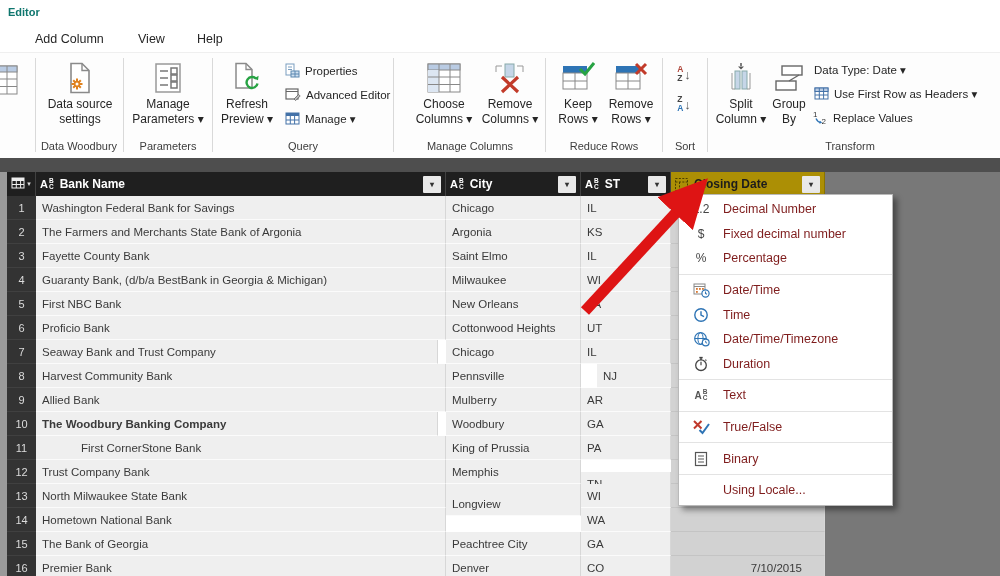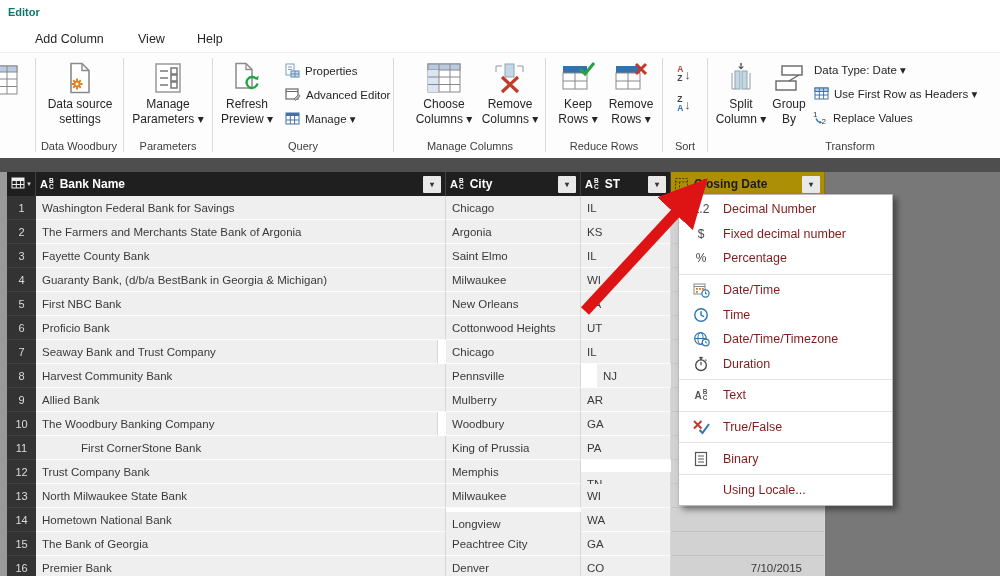--- a/index.html
+++ b/index.html
@@ -390,42 +390,42 @@
       <div class="cell" style="left: 36px; top: 364px; width: 410px; height: 24px;">Harvest Community Bank</div>
       <div class="cell" style="left: 446px; top: 364px; width: 135px; height: 24px;">Pennsville</div>
       <div class="cell" style="left: 581px; top: 364px; width: 90px; height: 24px; margin-left: 16px;">NJ</div>
       <div class="cell datecell" style="left: 671px; top: 364px; width: 154px; height: 24px;"></div>
       <div class="rn" style="left: 7px; top: 388px; width: 29px; height: 24px;">9</div>
       <div class="cell" style="left: 36px; top: 388px; width: 410px; height: 24px;">Allied Bank</div>
       <div class="cell" style="left: 446px; top: 388px; width: 135px; height: 24px;">Mulberry</div>
       <div class="cell" style="left: 581px; top: 388px; width: 90px; height: 24px;">AR</div>
       <div class="cell datecell" style="left: 671px; top: 388px; width: 154px; height: 24px;"></div>
       <div class="rn" style="left: 7px; top: 412px; width: 29px; height: 24px;">10</div>
-      <div class="cell" style="left: 36px; top: 412px; width: 402px; height: 24px;">The Woodbury Banking Company</div>
+      <div class="cell" style="left: 36px; top: 412px; width: 402px; height: 24px; font-weight: bold;">The Woodbury Banking Company</div>
       <div class="cell" style="left: 446px; top: 412px; width: 135px; height: 24px;">Woodbury</div>
       <div class="cell" style="left: 581px; top: 412px; width: 90px; height: 24px;">GA</div>
       <div class="cell datecell" style="left: 671px; top: 412px; width: 154px; height: 24px;"></div>
       <div class="rn" style="left: 7px; top: 436px; width: 29px; height: 24px;">11</div>
       <div class="cell" style="left: 36px; top: 436px; width: 410px; height: 24px; padding-left: 45px;">First CornerStone Bank</div>
       <div class="cell" style="left: 446px; top: 436px; width: 135px; height: 24px;">King of Prussia</div>
       <div class="cell" style="left: 581px; top: 436px; width: 90px; height: 24px;">PA</div>
       <div class="cell datecell" style="left: 671px; top: 436px; width: 154px; height: 24px;"></div>
       <div class="rn" style="left: 7px; top: 460px; width: 29px; height: 24px;">12</div>
       <div class="cell" style="left: 36px; top: 460px; width: 410px; height: 24px;">Trust Company Bank</div>
       <div class="cell" style="left: 446px; top: 460px; width: 135px; height: 24px;">Memphis</div>
       <div class="cell" style="left: 581px; top: 472px; width: 90px; height: 24px;">TN</div>
       <div class="cell datecell" style="left: 671px; top: 460px; width: 154px; height: 24px;"></div>
       <div class="rn" style="left: 7px; top: 484px; width: 29px; height: 24px;">13</div>
       <div class="cell" style="left: 36px; top: 484px; width: 410px; height: 24px;">North Milwaukee State Bank</div>
       <div class="cell" style="left: 446px; top: 484px; width: 135px; height: 24px;">Milwaukee</div>
       <div class="cell" style="left: 581px; top: 484px; width: 90px; height: 24px;">WI</div>
       <div class="cell datecell" style="left: 671px; top: 484px; width: 154px; height: 24px;"></div>
       <div class="rn" style="left: 7px; top: 508px; width: 29px; height: 24px;">14</div>
       <div class="cell" style="left: 36px; top: 508px; width: 410px; height: 24px;">Hometown National Bank</div>
-      <div class="cell" style="left: 446px; top: 512px; width: 135px; height: 24px; text-align: right;">Longview</div>
+      <div class="cell" style="left: 446px; top: 492px; width: 135px; height: 24px; text-align: right;">Longview</div>
       <div class="cell" style="left: 581px; top: 508px; width: 90px; height: 24px;">WA</div>
       <div class="cell datecell" style="left: 671px; top: 508px; width: 154px; height: 24px;"></div>
       <div class="rn" style="left: 7px; top: 532px; width: 29px; height: 24px;">15</div>
       <div class="cell" style="left: 36px; top: 532px; width: 410px; height: 24px;">The Bank of Georgia</div>
       <div class="cell" style="left: 446px; top: 532px; width: 135px; height: 24px;">Peachtree City</div>
       <div class="cell" style="left: 581px; top: 532px; width: 90px; height: 24px;">GA</div>
       <div class="cell datecell" style="left: 671px; top: 532px; width: 154px; height: 24px;"></div>
       <div class="rn" style="left: 7px; top: 556px; width: 29px; height: 24px;">16</div>
       <div class="cell" style="left: 36px; top: 556px; width: 410px; height: 24px;">Premier Bank</div>
       <div class="cell" style="left: 446px; top: 556px; width: 135px; height: 24px;">Denver</div>

